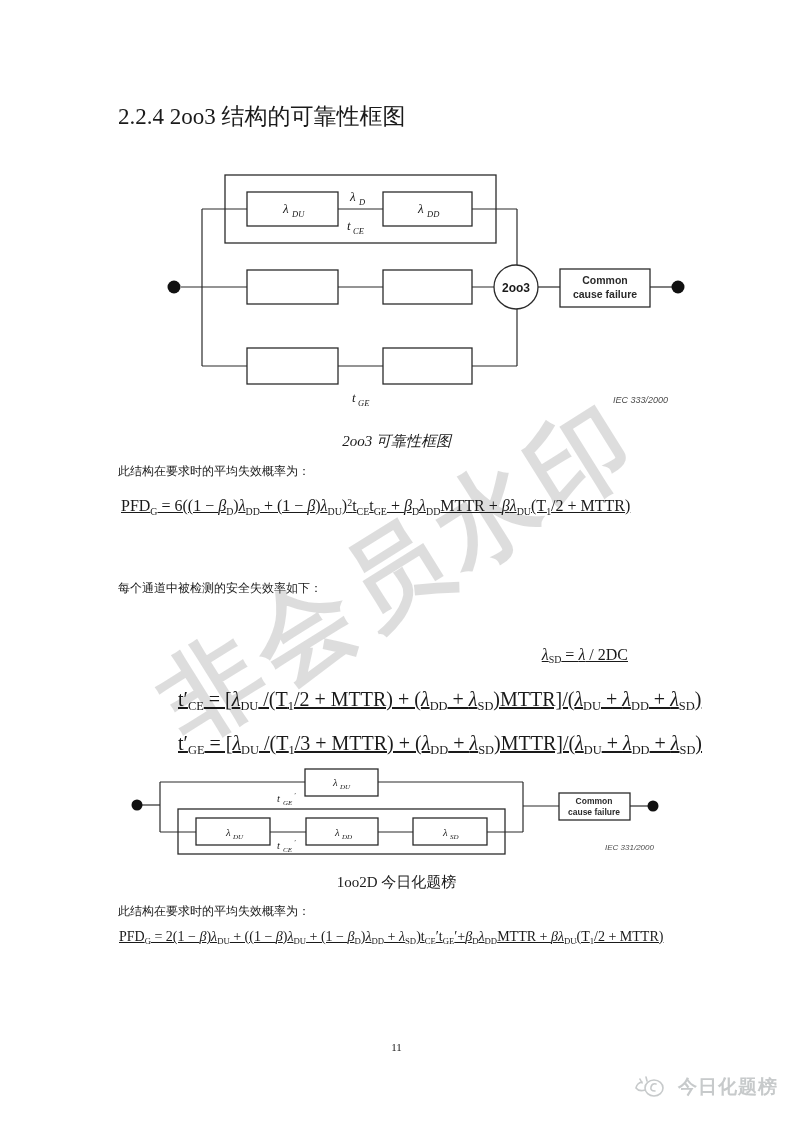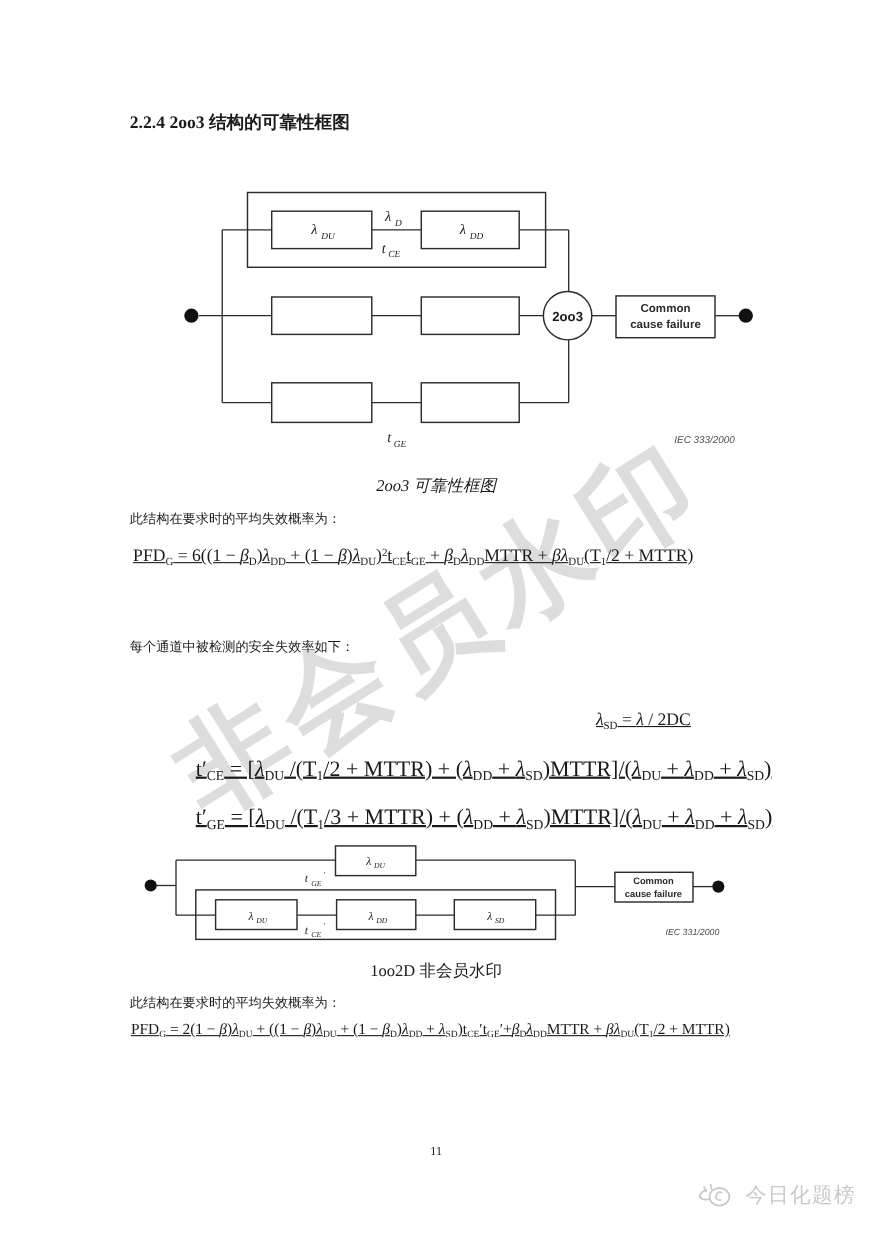--- a/index.html
+++ b/index.html
@@ -4,21 +4,21 @@
 <style>
   html,body{margin:0;padding:0;background:#ffffff;}
   .page{position:relative;width:793px;height:1122px;background:#ffffff;overflow:hidden;
         font-family:"Liberation Serif","DejaVu Serif",serif;color:#1a1a1a;}
   .abs{position:absolute;}
   .watermark{position:absolute;left:128px;top:500px;width:560px;
              font-family:"Liberation Sans","DejaVu Sans",sans-serif;font-weight:bold;
              font-size:100px;letter-spacing:8px;color:rgba(0,0,0,0.135);
              white-space:nowrap;transform:rotate(-32deg);transform-origin:50% 50%;
              user-select:none;pointer-events:none;}
-  .heading{font-size:16px;font-weight:bold;white-space:nowrap;text-align:right;}
+  .heading{font-size:23px;font-weight:normal;white-space:nowrap;text-align:right;}
   .body-text{font-size:12px;white-space:nowrap;}
   .caption{left:0;width:793px;text-align:center;font-size:15px;}
   .formula{white-space:nowrap;font-size:16px;text-decoration:underline;}
   .formula.small{font-size:14px;}
   .formula.mid{font-size:20px;}
   .formula.centered{left:0;width:628px;text-align:right;}
   .f-i{font-style:italic;}
   .f-s{font-size:62%;vertical-align:-0.35em;}
   .f-p{font-size:62%;vertical-align:0.55em;}
   .pageno{left:0;width:793px;text-align:center;font-size:11px;}
@@ -38,21 +38,21 @@
   .ccf{font-family:"Liberation Sans","DejaVu Sans",sans-serif;font-weight:bold;
        font-size:10.5px;text-anchor:middle;fill:#2b2b2b;}
   .ccf2{font-family:"Liberation Sans","DejaVu Sans",sans-serif;font-weight:bold;
         font-size:8.5px;text-anchor:middle;fill:#2b2b2b;}
   .iec{font-family:"Liberation Sans","DejaVu Sans",sans-serif;font-style:italic;
        font-size:9px;fill:#4d4d4d;}
   .iec2{font-size:8px;}
   
   .brand{position:absolute;left:632px;top:1072px;display:flex;align-items:center;
          color:#c7cacb;font-family:"Liberation Sans","DejaVu Sans",sans-serif;}
-  .brand-text{font-size:19px;font-weight:normal;letter-spacing:1px;margin-left:6px;
+  .brand-text{font-size:19px;font-weight:bold;letter-spacing:1px;margin-left:6px;
               color:#c7cacb;}
 </style>
 </head>
 <body>
 
 <div class="page">
 
   <div class="watermark">非会员水印</div>
 
   <div class="abs heading" style="left:118px;top:101px;">2.2.4 2oo3 结构的可靠性框图</div>
@@ -148,21 +148,21 @@
     <text class="d2s" x="283" y="805">GE</text>
     <text class="d2s" x="294" y="797">′</text>
     <text class="d2m" x="277" y="849">t</text>
     <text class="d2s" x="283" y="852">CE</text>
     <text class="d2s" x="294" y="844">′</text>
     <text class="ccf2" x="594" y="804">Common</text>
     <text class="ccf2" x="594" y="815">cause failure</text>
     <text class="iec iec2" x="605" y="850">IEC   331/2000</text>
   </svg>
 
-  <div class="abs caption" style="top:873px;">1oo2D 非会员水印</div>
+  <div class="abs caption" style="top:873px;">1oo2D 今日化题榜</div>
 
   <div class="abs body-text" style="left:118px;top:903px;">此结构在要求时的平均失效概率为：</div>
 
   <div class="abs formula small" style="left:119px;top:929px;"><span class="f-r">PFD</span><span class="f-s">G</span><span class="f-r"> = 2(1 − </span><span class="f-i">β</span><span class="f-r">)</span><span class="f-i">λ</span><span class="f-s">DU</span><span class="f-r"> + ((1 − </span><span class="f-i">β</span><span class="f-r">)</span><span class="f-i">λ</span><span class="f-s">DU</span><span class="f-r"> + (1 − </span><span class="f-i">β</span><span class="f-s">D</span><span class="f-r">)</span><span class="f-i">λ</span><span class="f-s">DD</span><span class="f-r"> + </span><span class="f-i">λ</span><span class="f-s">SD</span><span class="f-r">)t</span><span class="f-s">CE</span><span class="f-r">′t</span><span class="f-s">GE</span><span class="f-r">′+</span><span class="f-i">β</span><span class="f-s">D</span><span class="f-i">λ</span><span class="f-s">DD</span><span class="f-r">MTTR + </span><span class="f-i">β</span><span class="f-i">λ</span><span class="f-s">DU</span><span class="f-r">(T</span><span class="f-s">1</span><span class="f-r">/2 + MTTR)</span></div>
 
   <div class="abs pageno" style="top:1041px;">11</div>
 
   <div class="brand">
     <svg width="40" height="30" viewBox="0 0 40 30">
       <g fill="none" stroke="#c7cacb" stroke-width="1.6" stroke-linecap="round">

